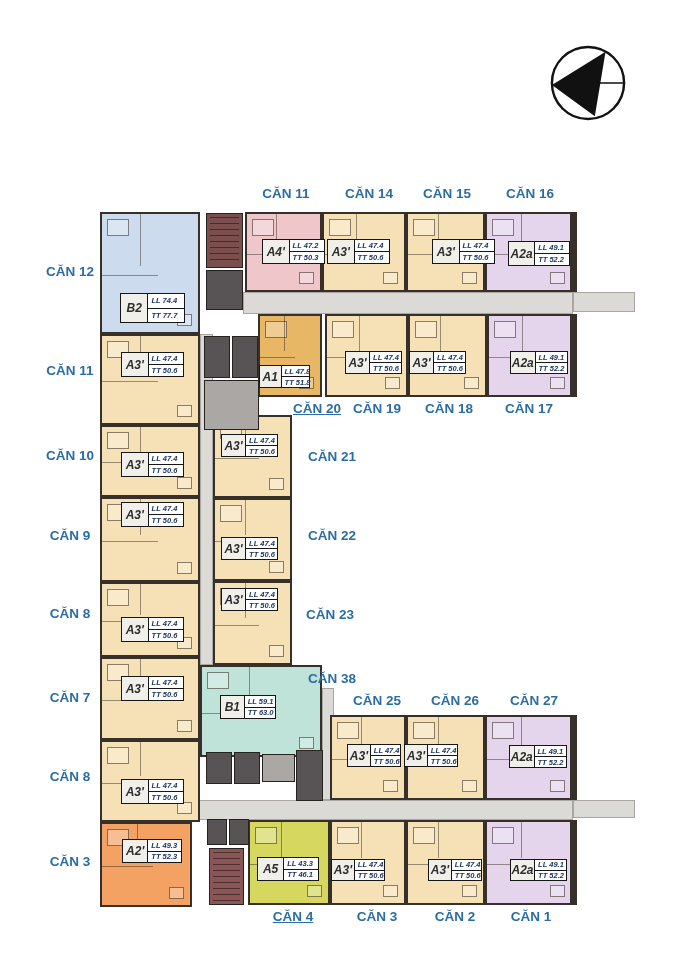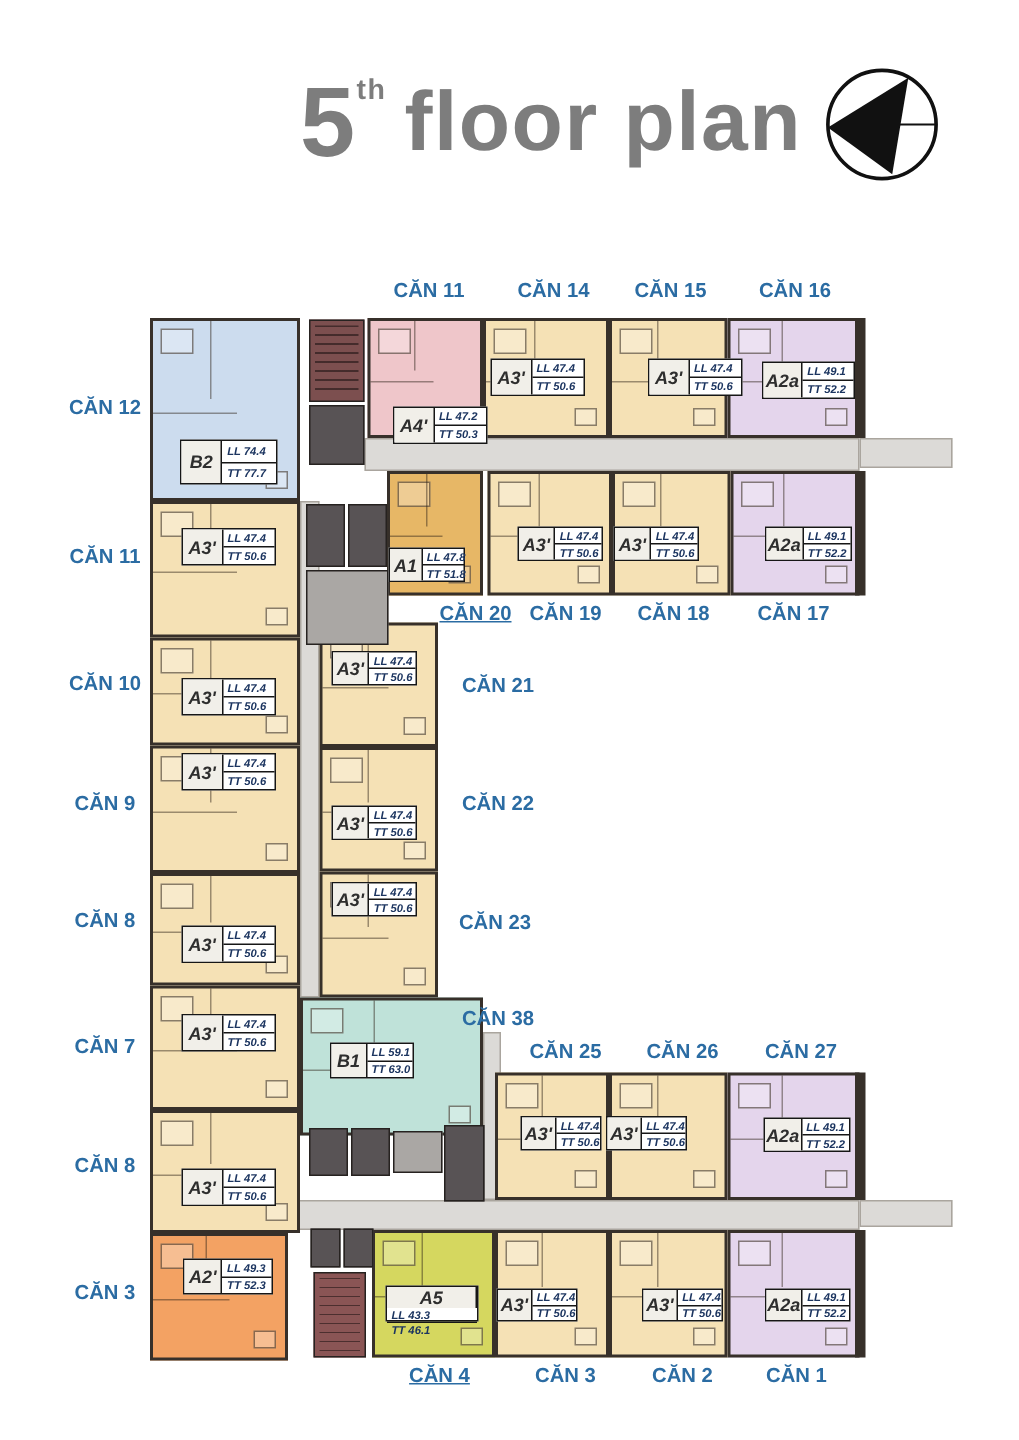--- a/index.html
+++ b/index.html
@@ -48,23 +48,20 @@
 
   
   .can{position:absolute;font-weight:bold;font-size:13.5px;color:#2b6ca3;
        text-align:center;white-space:nowrap;z-index:6;}
 </style>
 </head>
 <body>
 
 <div id="canvas">
 
-  <div class="title">
-    <span class="num">5</span><sup>th</sup><span class="rest">floor plan</span>
-  </div>
 
   <div class="compass">
     <svg viewBox="0 0 80 80" width="78" height="78">
       <circle cx="40" cy="40" r="37" fill="#ffffff" stroke="#111111" stroke-width="2.5"></circle>
       <line x1="40" y1="40" x2="77" y2="40" stroke="#111111" stroke-width="1.5"></line>
       <polygon points="3,42 58,8 47,74" fill="#111111"></polygon>
     </svg>
   </div>
 
   <div class="corr" style="left:243px;top:292px;width:330px;height:22px;"></div>
@@ -132,21 +129,21 @@
       <div class="v">
         <div>LL 47.4</div>
         <div>TT 50.6</div>
       </div>
     </div>
     <div class="can" style="left: 346px; top: 909px; width: 62px;">CĂN 3</div>
     <div class="unit" style="left: 248px; top: 820px; width: 82px; height: 85px; background: rgb(213, 215, 95);">
       <div class="furn f1"></div>
       <div class="furn f2"></div>
     </div>
-    <div class="ubox" style="left: 257px; top: 857px; width: 62px; height: 24px; flex-direction: column;">
+    <div class="ubox" style="left: 257px; top: 857px; width: 62px; height: 24px;">
       <div class="t">A5</div>
       <div class="v">
         <div>LL 43.3</div>
         <div>TT 46.1</div>
       </div>
     </div>
     <div class="can" style="left: 262px; top: 909px; width: 62px; text-decoration: underline;">CĂN 4</div>
     <div class="unit" style="left: 100px; top: 822px; width: 92px; height: 85px; background: rgb(243, 162, 99);">
       <div class="furn f1"></div>
       <div class="furn f2"></div>
@@ -240,21 +237,21 @@
       <div class="v">
         <div>LL 74.4</div>
         <div>TT 77.7</div>
       </div>
     </div>
     <div class="can" style="left: 44px; top: 264px; width: 52px;">CĂN 12</div>
     <div class="unit" style="left: 245px; top: 212px; width: 77px; height: 80px; background: rgb(239, 198, 202);">
       <div class="furn f1"></div>
       <div class="furn f2"></div>
     </div>
-    <div class="ubox" style="left: 262px; top: 239px; width: 63px; height: 25px; margin-top: 32px;">
+    <div class="ubox" style="left: 262px; top: 239px; width: 63px; height: 25px;">
       <div class="t">A4'</div>
       <div class="v">
         <div>LL 47.2</div>
         <div>TT 50.3</div>
       </div>
     </div>
     <div class="can" style="left: 251px; top: 186px; width: 70px;">CĂN 11</div>
     <div class="unit" style="left: 322px; top: 212px; width: 84px; height: 80px; background: rgb(245, 225, 181);">
       <div class="furn f1"></div>
       <div class="furn f2"></div>

